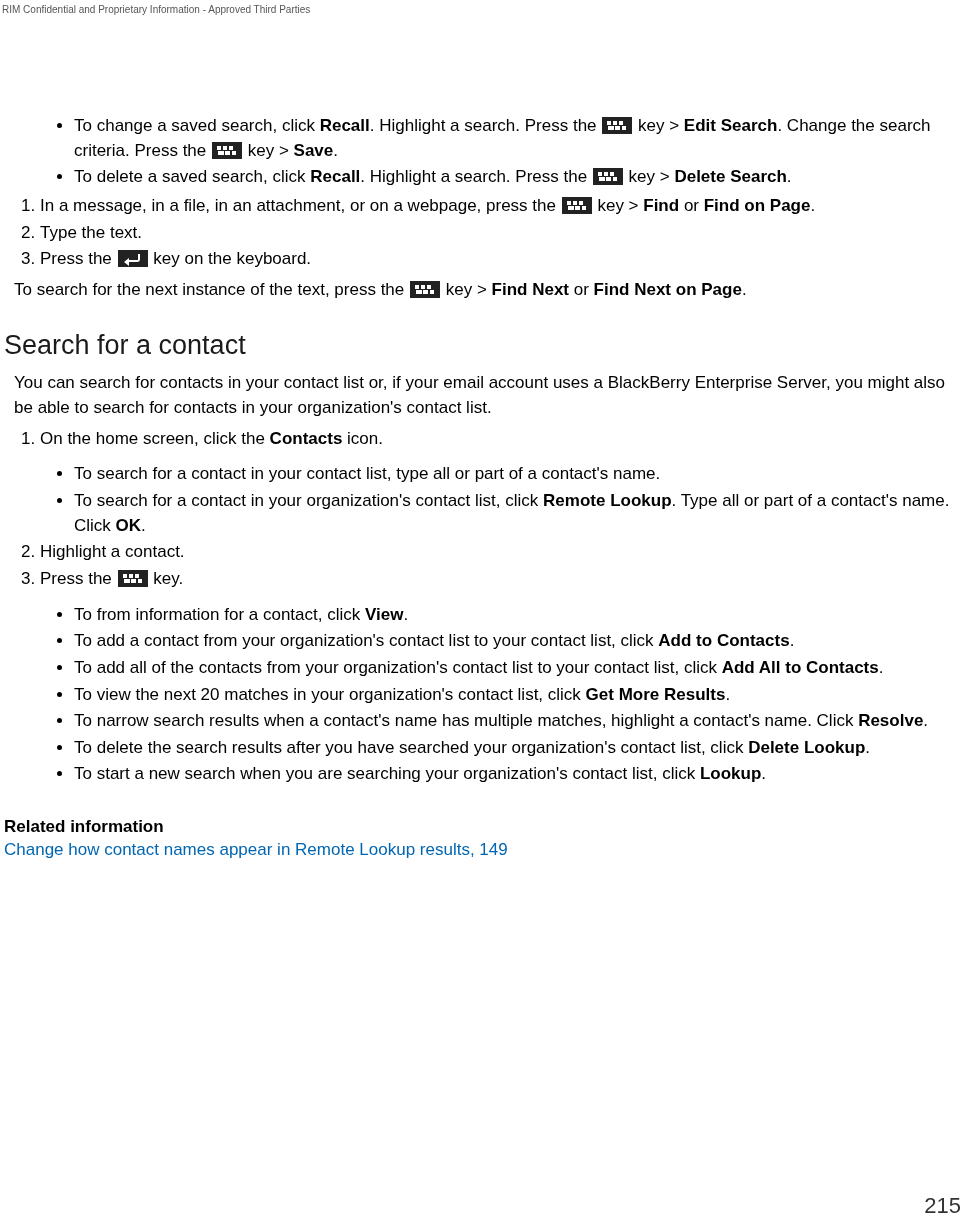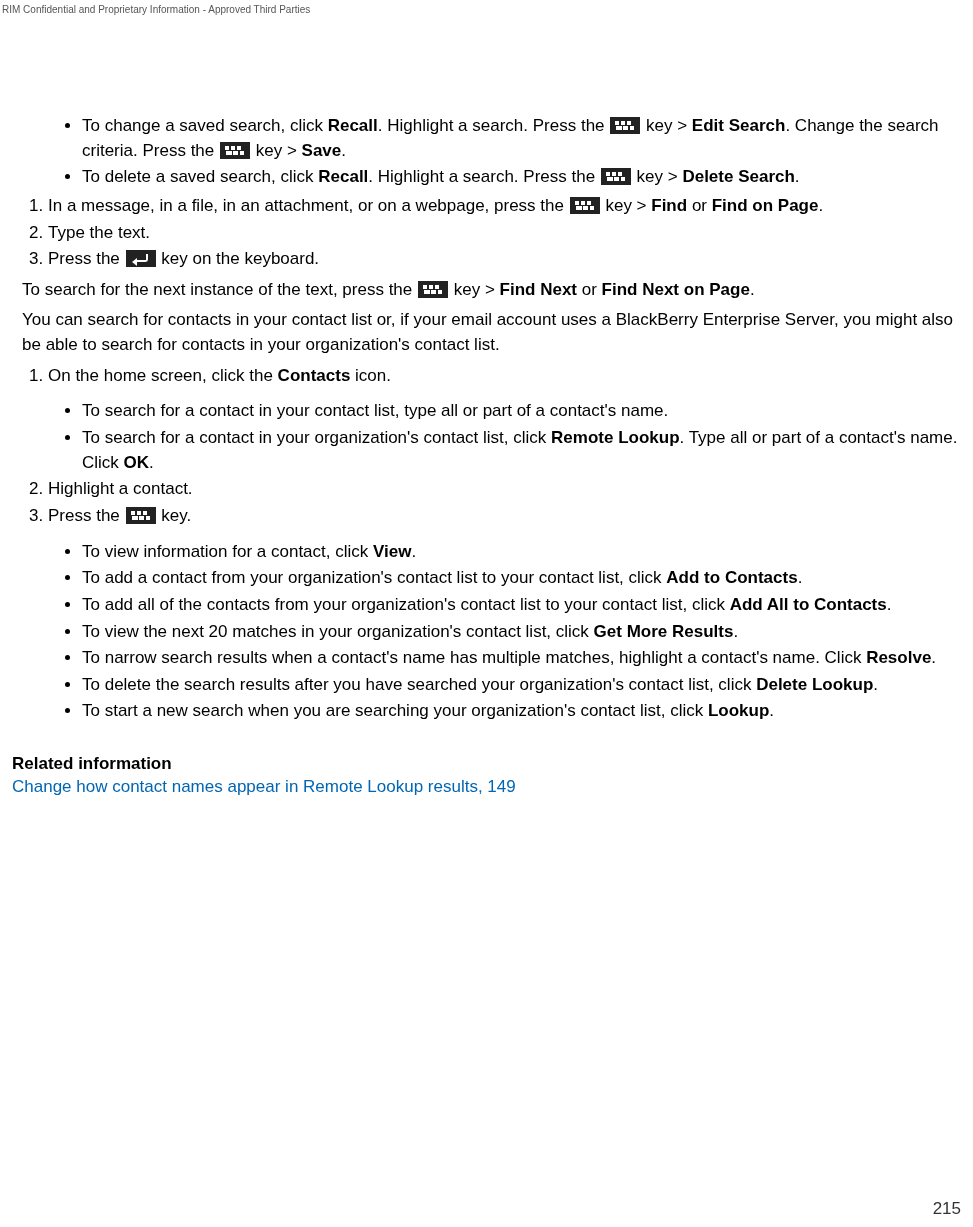--- a/index.html
+++ b/index.html
@@ -23,28 +23,28 @@
     position: absolute;
     top: 4px;
     left: 2px;
     font-size: 10px;
     color: #555;
   }
   .page-number {
     position: absolute;
     bottom: 8px;
     right: 12px;
-    font-size: 17px;
+    font-size: 22px;
     color: #333;
     text-align: right;
   }
   .content {
     position: absolute;
     top: 112px;
-    left: 8px;
+    left: 0;
     right: 0;
     padding: 0 4px;
   }
   h2.section {
     font-family: "Comic Sans MS", "Chalkboard SE", "Segoe UI", sans-serif;
     font-weight: 400;
     font-size: 27px;
     color: #1a1a1a;
     margin: 28px 0 10px 0;
   }
@@ -177,37 +177,38 @@
       <li>
         <span>Press the </span><span class="enter-key"></span><span> key on the keyboard.</span>
       </li>
     </ol>
 
     <p class="body-p">
       <span>To search for the next instance of the text, press the </span><span class="menu-key"></span><span> key &gt; </span><strong>Find Next</strong><span> or </span><strong>Find Next on Page</strong><span>.</span>
     </p>
 
     
+    <h2 class="section">Search for a contact</h2>
     <p class="body-p">You can search for contacts in your contact list or, if your email account uses a BlackBerry Enterprise Server, you might also be able to search for contacts in your organization's contact list.</p>
 
     <ol class="steps">
       <li>
         <span>On the home screen, click the </span><strong>Contacts</strong><span> icon.</span>
         <ul class="bullets">
           <li>To search for a contact in your contact list, type all or part of a contact's name.</li>
           <li>
             <span>To search for a contact in your organization's contact list, click </span><strong>Remote Lookup</strong><span>. Type all or part of a contact's name. Click </span><strong>OK</strong><span>.</span>
           </li>
         </ul>
       </li>
       <li>Highlight a contact.</li>
       <li>
         <span>Press the </span><span class="menu-key"></span><span> key.</span>
         <ul class="bullets">
-          <li><span>To view information for a contact, click </span><strong>View</strong><span>.</span></li>
+          <li><span>To from information for a contact, click </span><strong>View</strong><span>.</span></li>
           <li><span>To add a contact from your organization's contact list to your contact list, click </span><strong>Add to Contacts</strong><span>.</span></li>
           <li><span>To add all of the contacts from your organization's contact list to your contact list, click </span><strong>Add All to Contacts</strong><span>.</span></li>
           <li><span>To view the next 20 matches in your organization's contact list, click </span><strong>Get More Results</strong><span>.</span></li>
           <li><span>To narrow search results when a contact's name has multiple matches, highlight a contact's name. Click </span><strong>Resolve</strong><span>.</span></li>
           <li><span>To delete the search results after you have searched your organization's contact list, click </span><strong>Delete Lookup</strong><span>.</span></li>
           <li><span>To start a new search when you are searching your organization's contact list, click </span><strong>Lookup</strong><span>.</span></li>
         </ul>
       </li>
     </ol>
 

